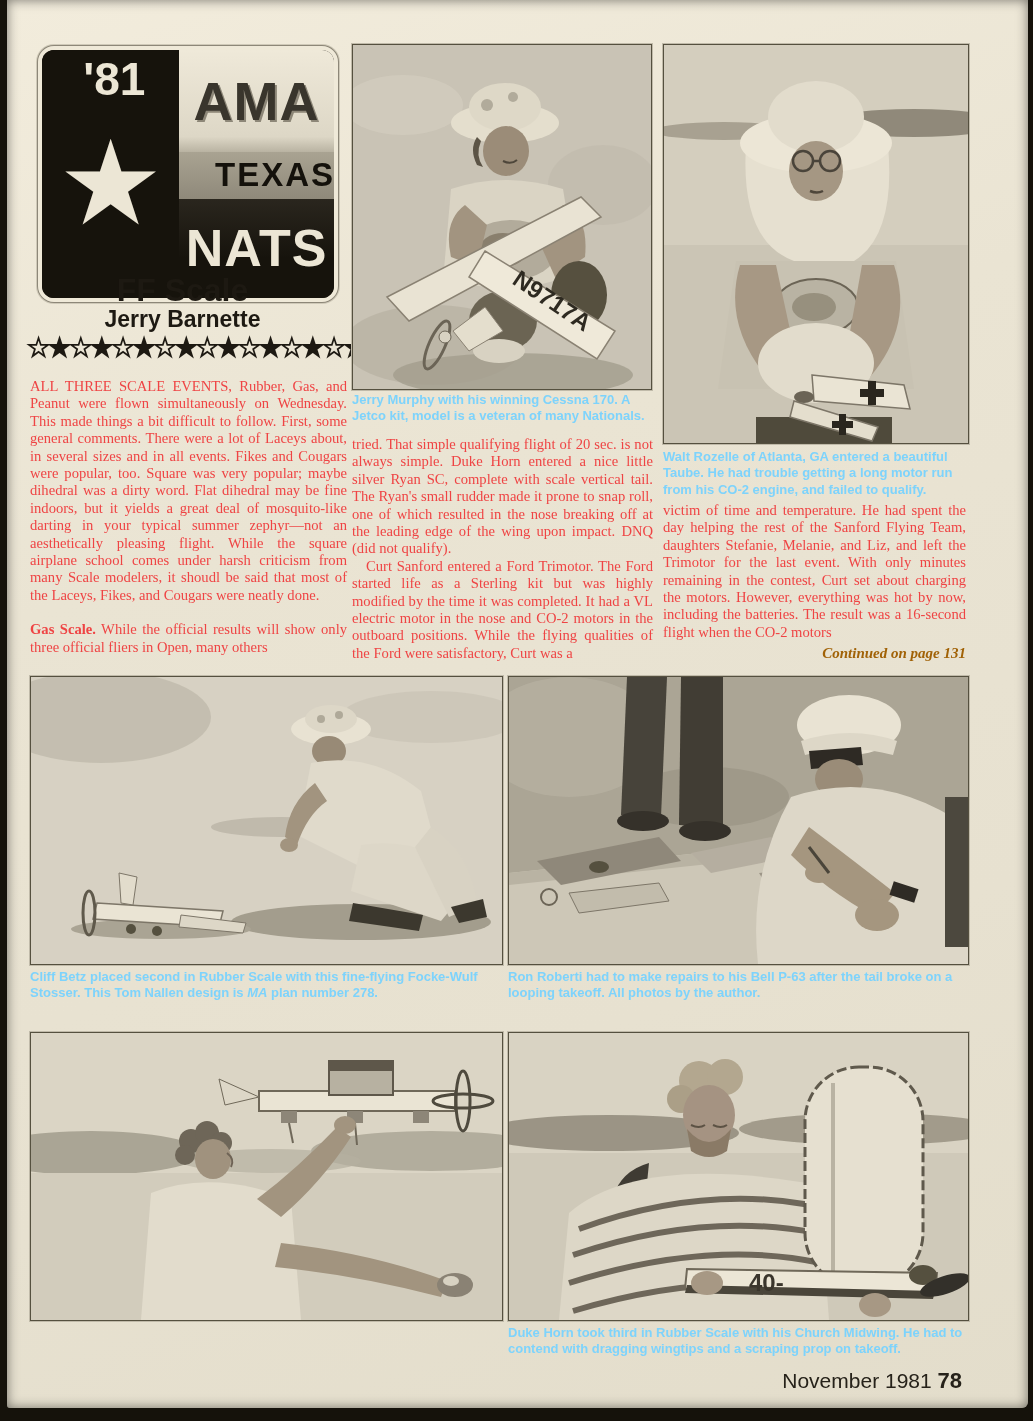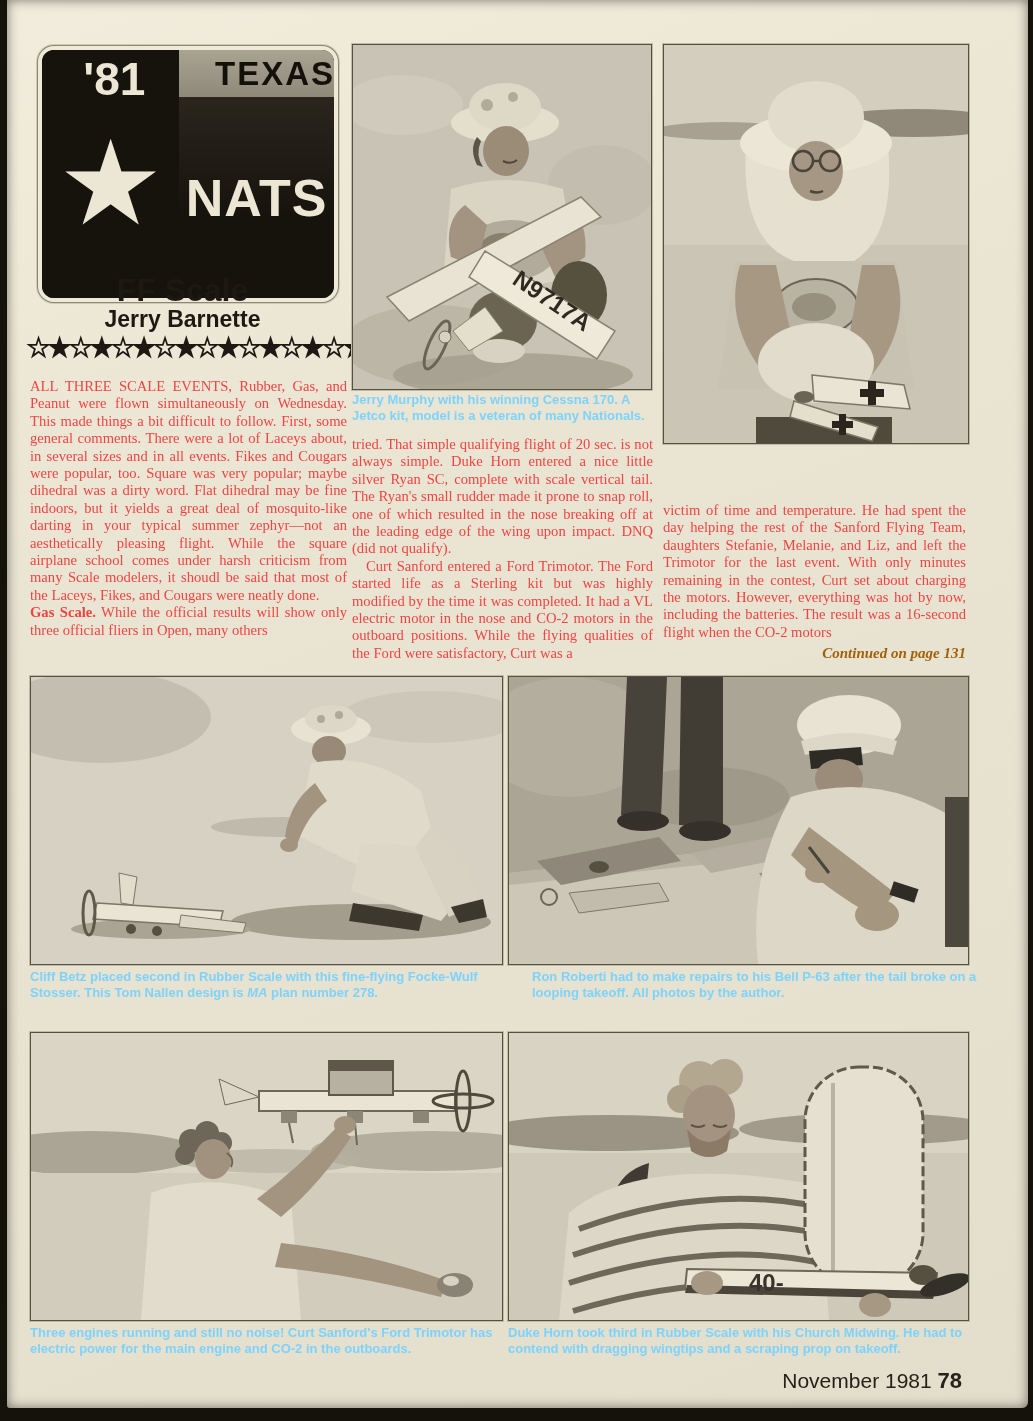--- a/index.html
+++ b/index.html
@@ -39,39 +39,39 @@
   .byline{left:30px;top:306px;width:305px;text-align:center;
          font-family:"Liberation Sans",sans-serif;font-weight:bold;font-size:23px;color:#1d1912;}
   .stars{left:26px;top:331px;width:314px;text-align:center;font-size:28px;letter-spacing:-4px;
          color:#1d1912;font-weight:bold;white-space:nowrap;}
 
   
   .bodycol{font-size:14.6px;line-height:17.4px;color:#ef4444;text-align:justify;}
   .col1{left:30px;top:378px;width:317px;}
   .col2{left:352px;top:436px;width:301px;}
   .col3{left:663px;top:502px;width:303px;}
-  .para2{}
+  .para2{margin-top:17px;}
   .indent{text-indent:14px;}
   .continued{left:663px;top:645px;width:303px;text-align:right;
              font-style:italic;font-weight:bold;font-size:15px;color:#a16207;}
 
   
   figure{margin:0;padding:0;}
   .photo{border:1px solid #55503f;background:#cdc7b9;box-shadow:0 0 0 1px #c0baa9;}
   .photo svg{display:block;}
   .caption{font-family:"Liberation Sans",sans-serif;font-weight:bold;font-size:13px;
            line-height:16.4px;color:#7dd3fc;text-align:left;}
   .p1{left:352px;top:44px;width:298px;height:344px;}
   .c1{left:352px;top:392px;width:297px;}
   .p2{left:663px;top:44px;width:304px;height:398px;}
   .c2{left:663px;top:449px;width:303px;}
   .p3{left:30px;top:676px;width:471px;height:287px;}
   .c3{left:30px;top:969px;width:468px;}
   .p4{left:508px;top:676px;width:459px;height:287px;}
-  .c4{left:508px;top:969px;width:461px;margin-left:24px;}
+  .c4{left:508px;top:969px;width:461px;}
   .p5{left:30px;top:1032px;width:471px;height:287px;}
   .c5{left:30px;top:1325px;width:468px;}
   .p6{left:508px;top:1032px;width:459px;height:287px;}
   .c6{left:508px;top:1325px;width:461px;}
 
   .footer{left:560px;top:1368px;width:402px;text-align:right;
           font-family:"Liberation Sans",sans-serif;font-size:21px;color:#26221a;}
   .footer b{font-size:22px;}
 </style>
 </head>
@@ -79,20 +79,21 @@
 
 <div class="canvas">
   <div class="paper"></div>
 
   <div class="abs logo">
     <div class="logo-left">
       <div class="logo-year">'81</div>
       <div class="logo-star">★</div>
     </div>
     <div class="logo-right">
+      <div class="logo-ama">AMA</div>
       <div class="logo-texas">TEXAS</div>
       <div class="logo-nats">NATS</div>
     </div>
   </div>
 
   <div class="abs title">FF Scale</div>
   <div class="abs byline">Jerry Barnette</div>
   <div class="abs stars">☆★☆★☆★☆★☆★☆★☆★☆★☆</div>
 
   <div class="abs bodycol col1">
@@ -170,20 +171,21 @@
       </g>
       <g>
         <polygon points="148,330 240,340 246,364 150,356" fill="#eae4d4" stroke="#7d7668" stroke-width="1.5"></polygon>
         <polygon points="130,356 214,382 208,396 126,372" fill="#e4decd" stroke="#7d7668" stroke-width="1.5"></polygon>
         <path d="M196,344 h8 v-8 h8 v8 h8 v8 h-8 v8 h-8 v-8 h-8 z" fill="#2a261e"></path>
         <path d="M168,376 h7 v-7 h7 v7 h7 v7 h-7 v7 h-7 v-7 h-7 z" fill="#2a261e"></path>
         <ellipse cx="140" cy="352" rx="10" ry="6" fill="#6b6456"></ellipse>
       </g>
     </svg>
   </figure>
+  <figcaption class="abs caption c2">Walt Rozelle of Atlanta, GA entered a beautiful Taube. He had trouble getting a long motor run from his CO-2 engine, and failed to qualify.</figcaption>
 
   <div class="abs bodycol col3">
     <div>victim of time and temperature. He had spent the day helping the rest of the Sanford Flying Team, daughters Stefanie, Melanie, and Liz, and left the Trimotor for the last event. With only minutes remaining in the contest, Curt set about charging the motors. However, everything was hot by now, including the batteries. The result was a 16-second flight when the CO-2 motors</div>
   </div>
   <div class="abs continued">Continued on page 131</div>
 
   <figure class="abs photo p3">
     <svg viewBox="0 0 471 287" width="471" height="287">
       <g>
         <rect x="0" y="0" width="471" height="287" fill="#d7d1c3"></rect>
@@ -293,21 +295,20 @@
         <path d="M196,120 q8,6 4,14" stroke="#6e6355" stroke-width="2" fill="none"></path>
         <path d="M120,160 q60,-24 140,6 l10,121 -160,0 z" fill="#e2dccc"></path>
         <path d="M226,166 q40,-30 80,-72 l14,10 q-30,46 -70,80 z" fill="#a2947f"></path>
         <ellipse cx="314" cy="92" rx="11" ry="9" fill="#a2947f"></ellipse>
         <path d="M250,210 q90,10 166,38 l-6,16 q-84,-22 -166,-30 z" fill="#a2947f"></path>
         <ellipse cx="424" cy="252" rx="18" ry="12" fill="#8a8274"></ellipse>
         <ellipse cx="420" cy="248" rx="8" ry="5" fill="#d8d2c2"></ellipse>
       </g>
     </svg>
   </figure>
-  <figcaption class="abs caption c5">Three engines running and still no noise! Curt Sanford's Ford Trimotor has electric power for the main engine and CO-2 in the outboards.</figcaption>
 
   <figure class="abs photo p6">
     <svg viewBox="0 0 459 287" width="459" height="287">
       <g>
         <rect x="0" y="0" width="459" height="287" fill="#d9d3c3"></rect>
         <ellipse cx="100" cy="100" rx="130" ry="18" fill="#8b8575" opacity=".8"></ellipse>
         <ellipse cx="360" cy="96" rx="130" ry="16" fill="#938d7d" opacity=".8"></ellipse>
         <rect x="0" y="120" width="459" height="167" fill="#cfc9b9"></rect>
       </g>
       <g>

